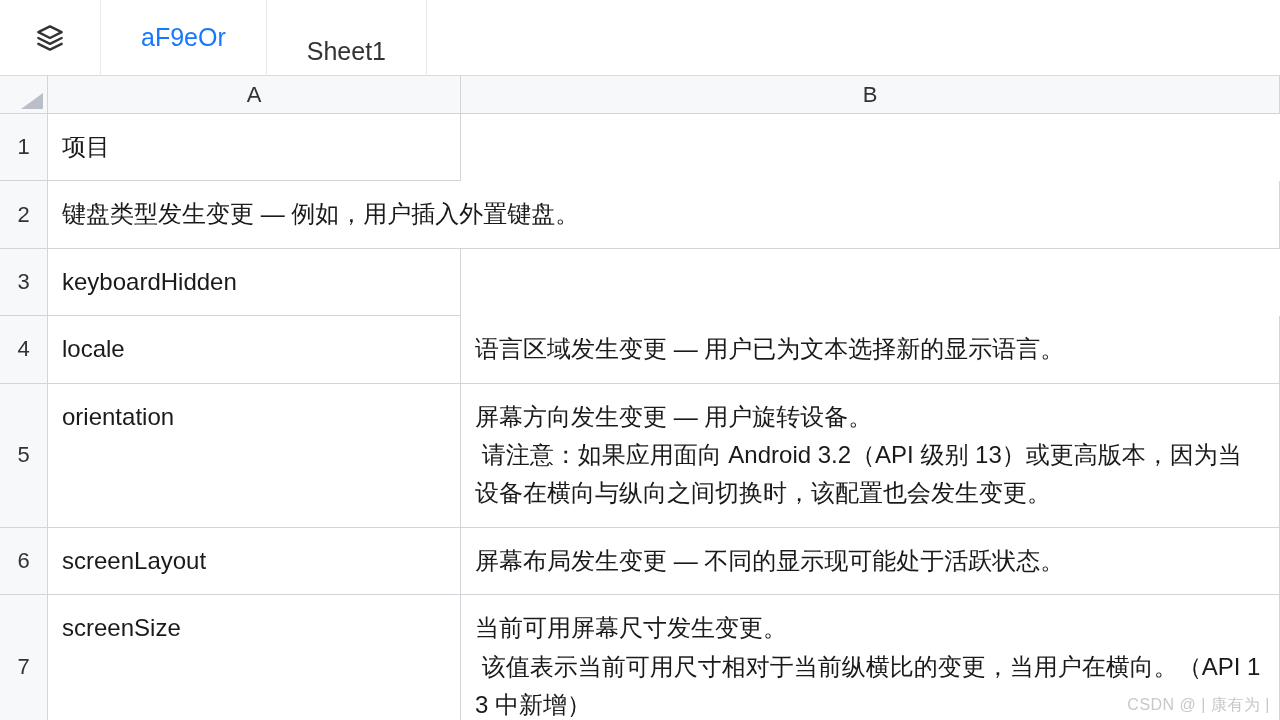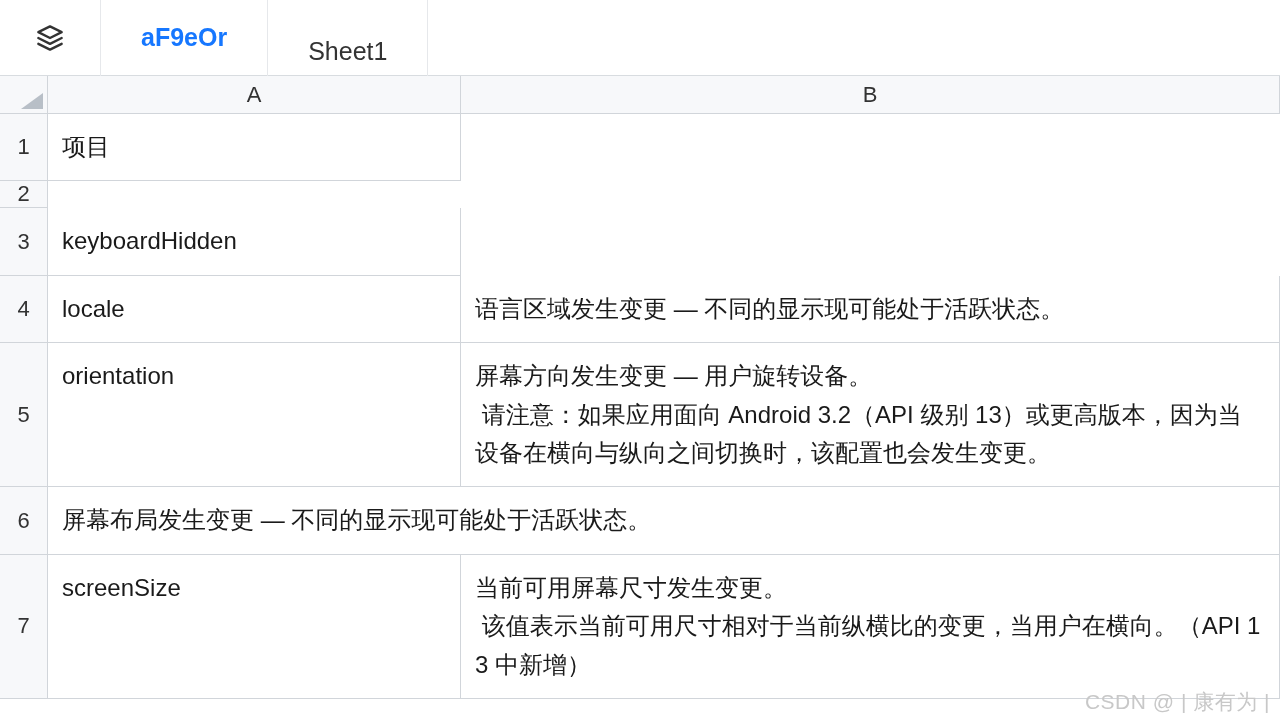--- a/index.html
+++ b/index.html
@@ -39,21 +39,20 @@
       justify-content: center;
       padding: 0 40px;
       font-size: 25px;
       font-weight: 400;
       cursor: pointer;
       position: relative;
     }
     .tab.active {
       color: #1677ff;
       position: relative;
-      font-weight: bold;
     }
     .tab.active::after {
       content: "";
       position: absolute;
       bottom: 0;
       left: 0;
       right: 0;
       height: 2px;
       background: transparent;
     }
@@ -144,21 +143,21 @@
       width: 413px;
     }
     .cell-b {
       flex: 1;
       min-width: 0;
     }
     .watermark {
       position: absolute;
       right: 10px;
       bottom: 4px;
-      font-size: 21px;
+      font-size: 16px;
       color: #c8c8c8;
       letter-spacing: 0.5px;
     }
   </style>
 </head>
 <body>
 
 <div class="tab-bar">
   <div class="layers-icon">
     <svg width="28" height="28" viewBox="0 0 24 24" fill="none" stroke="#333" stroke-width="2" stroke-linecap="round" stroke-linejoin="round">
@@ -193,46 +192,48 @@
     <div class="row">
       <div class="row-header">
           <span>1</span>
         </div>
       <div class="cell cell-a"><span>项目</span></div>
     </div>
     <div class="row">
       <div class="row-header">
           <span>2</span>
         </div>
+      <div class="cell cell-b"><span>键盘类型发生变更 — 例如，用户插入外置键盘。</span></div>
     </div>
     <div class="row">
       <div class="row-header">
           <span>3</span>
         </div>
       <div class="cell cell-a"><span>keyboardHidden</span></div>
     </div>
     <div class="row">
       <div class="row-header">
           <span>4</span>
         </div>
       <div class="cell cell-a"><span>locale</span></div>
-      <div class="cell cell-b"><span>语言区域发生变更 — 不同的显示现可能处于活跃状态。</span></div>
+      <div class="cell cell-b"><span>语言区域发生变更 — 用户已为文本选择新的显示语言。</span></div>
     </div>
     <div class="row">
       <div class="row-header">
           <span>5</span>
         </div>
       <div class="cell cell-a"><span>orientation</span></div>
       <div class="cell cell-b"><span>屏幕方向发生变更 — 用户旋转设备。
  请注意：如果应用面向 Android 3.2（API 级别 13）或更高版本，因为当设备在横向与纵向之间切换时，该配置也会发生变更。</span></div>
     </div>
     <div class="row">
       <div class="row-header">
           <span>6</span>
         </div>
+      <div class="cell cell-a"><span>screenLayout</span></div>
       <div class="cell cell-b"><span>屏幕布局发生变更 — 不同的显示现可能处于活跃状态。</span></div>
     </div>
     <div class="row">
       <div class="row-header">
           <span>7</span>
         </div>
       <div class="cell cell-a"><span>screenSize</span></div>
       <div class="cell cell-b"><span>当前可用屏幕尺寸发生变更。
  该值表示当前可用尺寸相对于当前纵横比的变更，当用户在横向。（API 13 中新增）</span></div>
     </div>

